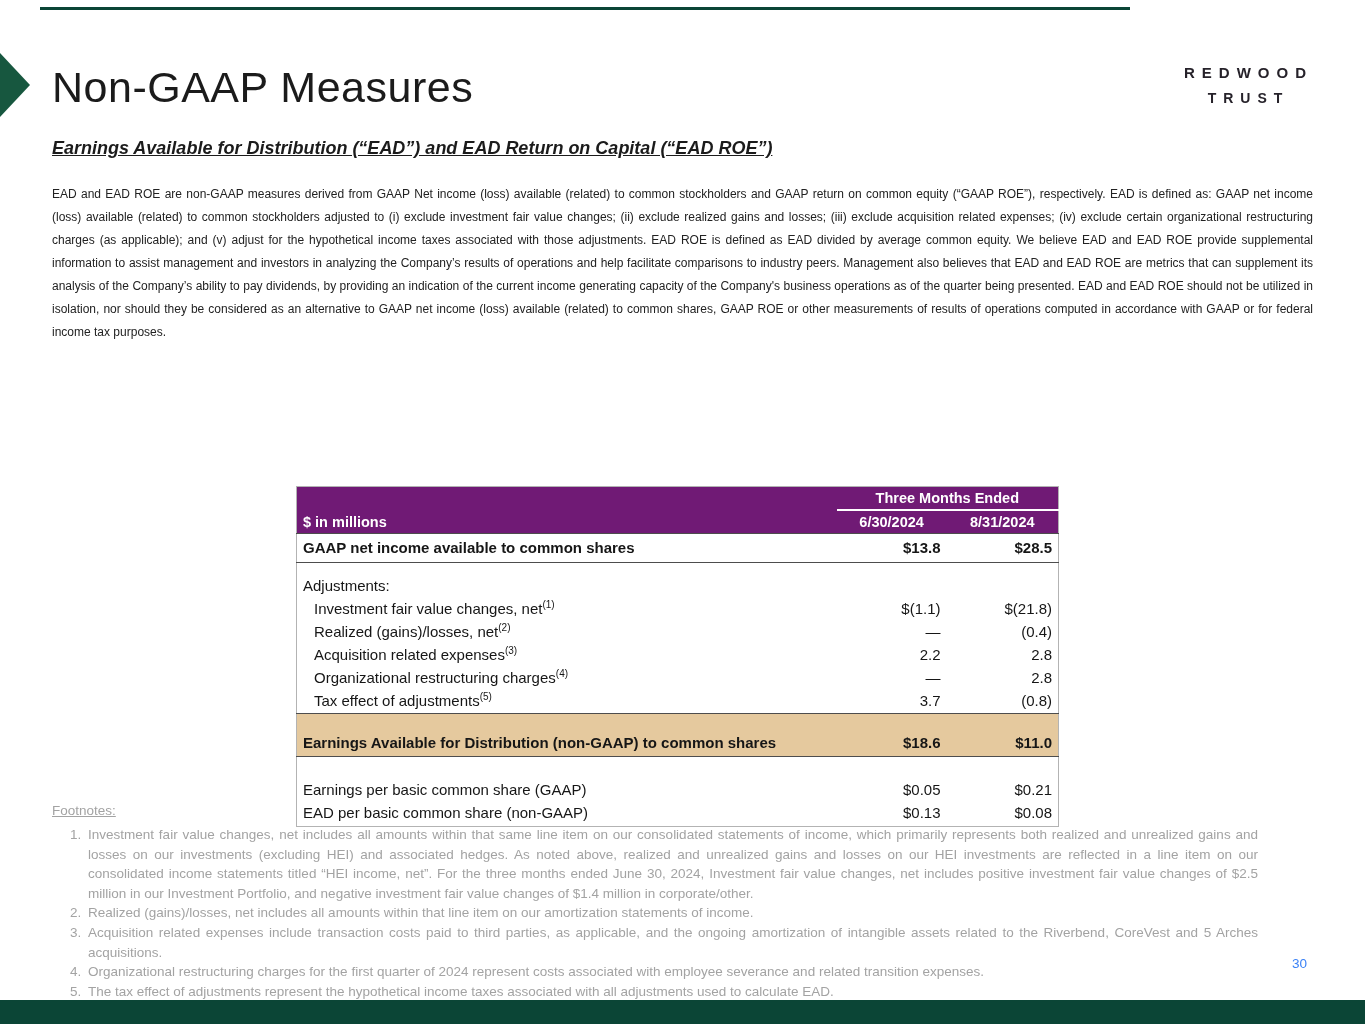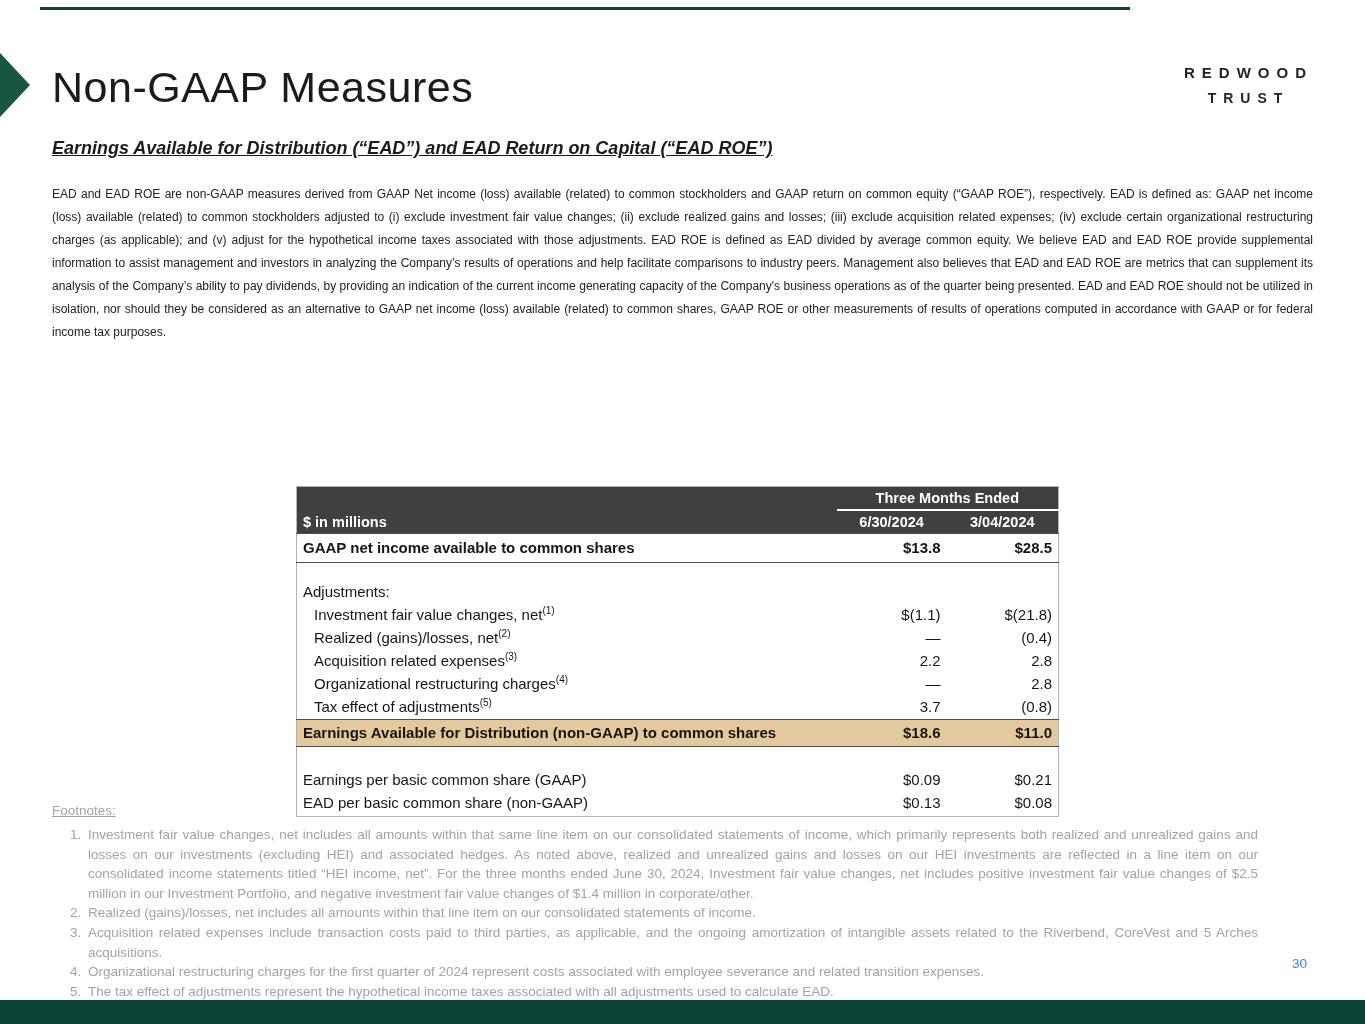--- a/index.html
+++ b/index.html
@@ -18,33 +18,33 @@
   .section-heading{position:absolute;left:52px;top:138px;font-size:18px;font-weight:bold;font-style:italic;
     text-decoration:underline;color:#1b1b1b;}
   .body-paragraph{position:absolute;left:52px;top:183px;width:1261px;font-size:12px;line-height:23px;
     text-align:justify;color:#222;}
   
   .fin-table-wrap{position:absolute;left:296px;top:486px;}
   table.fin{border-collapse:collapse;width:763px;background:#fff;border:1px solid #b3b3b3;font-size:15px;color:#161616;}
   table.fin col.c-lab{width:541px;}
   table.fin col.c-v1{width:110px;}
   table.fin col.c-v2{width:112px;}
-  table.fin th{background:#404040;color:#ffffff;font-weight:bold;font-size:14.5px;padding:3px 6px;}
+  table.fin th{background:#701a75;color:#ffffff;font-weight:bold;font-size:14.5px;padding:3px 6px;}
   th.h-group{text-align:center;border-bottom:2px solid #ffffff;padding-bottom:4px;}
   th.h-empty{padding:3px 0;}
   th.h-unit{text-align:left;padding-left:7px;font-size:14px;}
   th.h-col{text-align:center;}
   table.fin td{padding:2.5px 6px;line-height:18px;}
   td.c-label{text-align:left;padding-left:7px;}
   td.c-val{text-align:right;}
   sup{font-size:10px;line-height:0;}
   tr.row-total td{font-weight:bold;border-top:1.5px solid #4d4d4d;border-bottom:1.5px solid #4d4d4d;padding-top:5px;padding-bottom:5px;}
-  tr.row-section td{padding-top:20px;}
+  tr.row-section td{padding-top:14px;}
   tr.row-indent td.c-label{padding-left:17px;}
-  tr.row-highlight td{font-weight:bold;background:#e5c99e;border-top:1.5px solid #4d4d4d;border-bottom:1.5px solid #4d4d4d;padding-top:4px;padding-bottom:4px;}
+  tr.row-highlight td{font-weight:bold;background:#e5c99e;border-top:1.5px solid #4d4d4d;border-bottom:1.5px solid #4d4d4d;padding-top:20px;padding-bottom:4px;}
   tr.row-gap-normal td{padding-top:24px;}
   tr.row-normal td{padding-bottom:4px;margin-top:28px;}
   
   .footnotes{position:absolute;left:52px;top:801px;width:1206px;color:#a3a3a3;}
   .footnotes-label{font-size:13.5px;text-decoration:underline;}
   ol.fn-list{margin:6px 0 0 0;padding-left:33px;font-size:13.5px;line-height:19.6px;text-align:justify;}
   ol.fn-list li{padding-left:3px;margin:0;}
   .page-number{position:absolute;right:58px;top:956px;font-size:13.5px;color:#3b82f6;}
 </style>
 </head>
@@ -72,21 +72,21 @@
         <col class="c-v2">
       </colgroup>
     <thead>
       <tr>
         <th class="h-empty"></th>
         <th class="h-group" colspan="2">Three Months Ended</th>
       </tr>
       <tr>
         <th class="h-unit">$ in millions</th>
         <th class="h-col">6/30/2024</th>
-        <th class="h-col">3/04/2024</th>
+        <th class="h-col">8/31/2024</th>
       </tr>
     </thead>
     <tbody>
         <tr class="row-total">
           <td class="c-label">GAAP net income available to common shares</td>
           <td class="c-val">$13.8</td>
           <td class="c-val">$28.5</td>
         </tr>
         <tr class="row-section">
           <td class="c-label">Adjustments:</td>
@@ -118,37 +118,37 @@
           <td class="c-val">3.7</td>
           <td class="c-val">(0.8)</td>
         </tr>
         <tr class="row-highlight">
           <td class="c-label">Earnings Available for Distribution (non-GAAP) to common shares</td>
           <td class="c-val">$18.6</td>
           <td class="c-val">$11.0</td>
         </tr>
         <tr class="row-gap-normal">
           <td class="c-label">Earnings per basic common share (GAAP)</td>
-          <td class="c-val">$0.09</td>
+          <td class="c-val">$0.05</td>
           <td class="c-val">$0.21</td>
         </tr>
         <tr class="row-normal">
           <td class="c-label">EAD per basic common share (non-GAAP)</td>
           <td class="c-val">$0.13</td>
           <td class="c-val">$0.08</td>
         </tr>
       </tbody>
   </table>
 </div>
 
 <div class="footnotes">
   <span class="footnotes-label">Footnotes:</span>
   <ol class="fn-list">
       <li>Investment fair value changes, net includes all amounts within that same line item on our consolidated statements of income, which primarily represents both realized and unrealized gains and losses on our investments (excluding HEI) and associated hedges. As noted above, realized and unrealized gains and losses on our HEI investments are reflected in a line item on our consolidated income statements titled “HEI income, net”. For the three months ended June 30, 2024, Investment fair value changes, net includes positive investment fair value changes of $2.5 million in our Investment Portfolio, and negative investment fair value changes of $1.4 million in corporate/other.</li>
-      <li>Realized (gains)/losses, net includes all amounts within that line item on our consolidated statements of income.</li>
+      <li>Realized (gains)/losses, net includes all amounts within that line item on our amortization statements of income.</li>
       <li>Acquisition related expenses include transaction costs paid to third parties, as applicable, and the ongoing amortization of intangible assets related to the Riverbend, CoreVest and 5 Arches acquisitions.</li>
       <li>Organizational restructuring charges for the first quarter of 2024 represent costs associated with employee severance and related transition expenses.</li>
       <li>The tax effect of adjustments represent the hypothetical income taxes associated with all adjustments used to calculate EAD.</li>
     </ol>
 </div>
 
 <div class="page-number">30</div>
 
 <div class="bottom-bar"></div>
 

